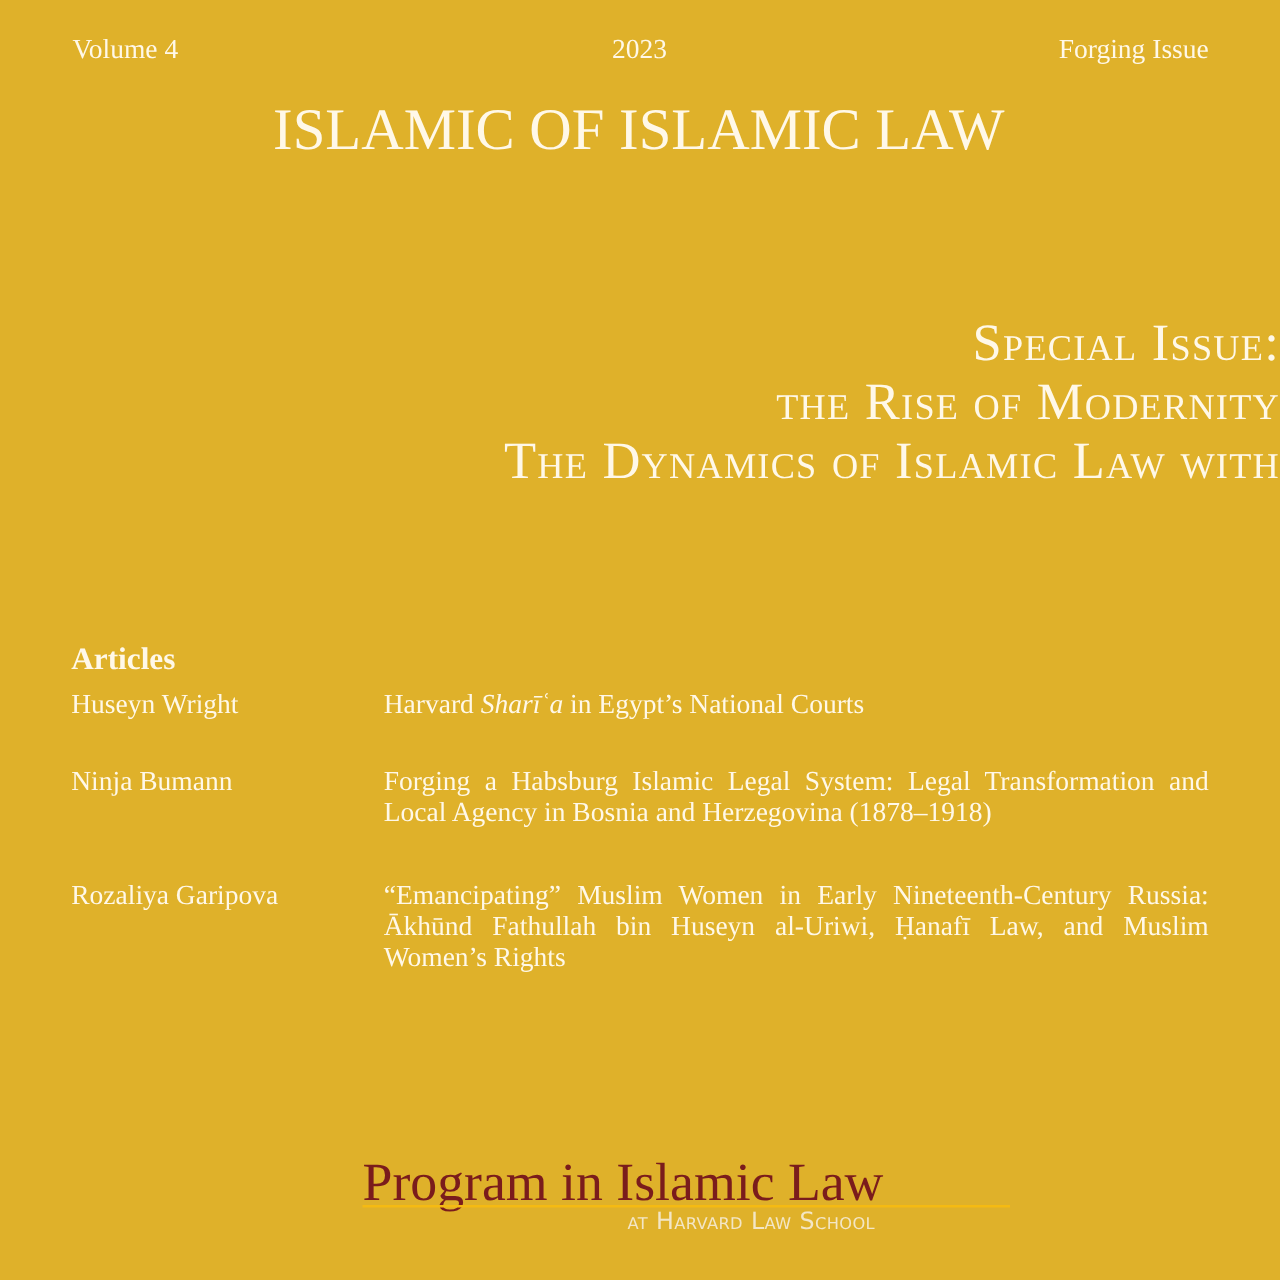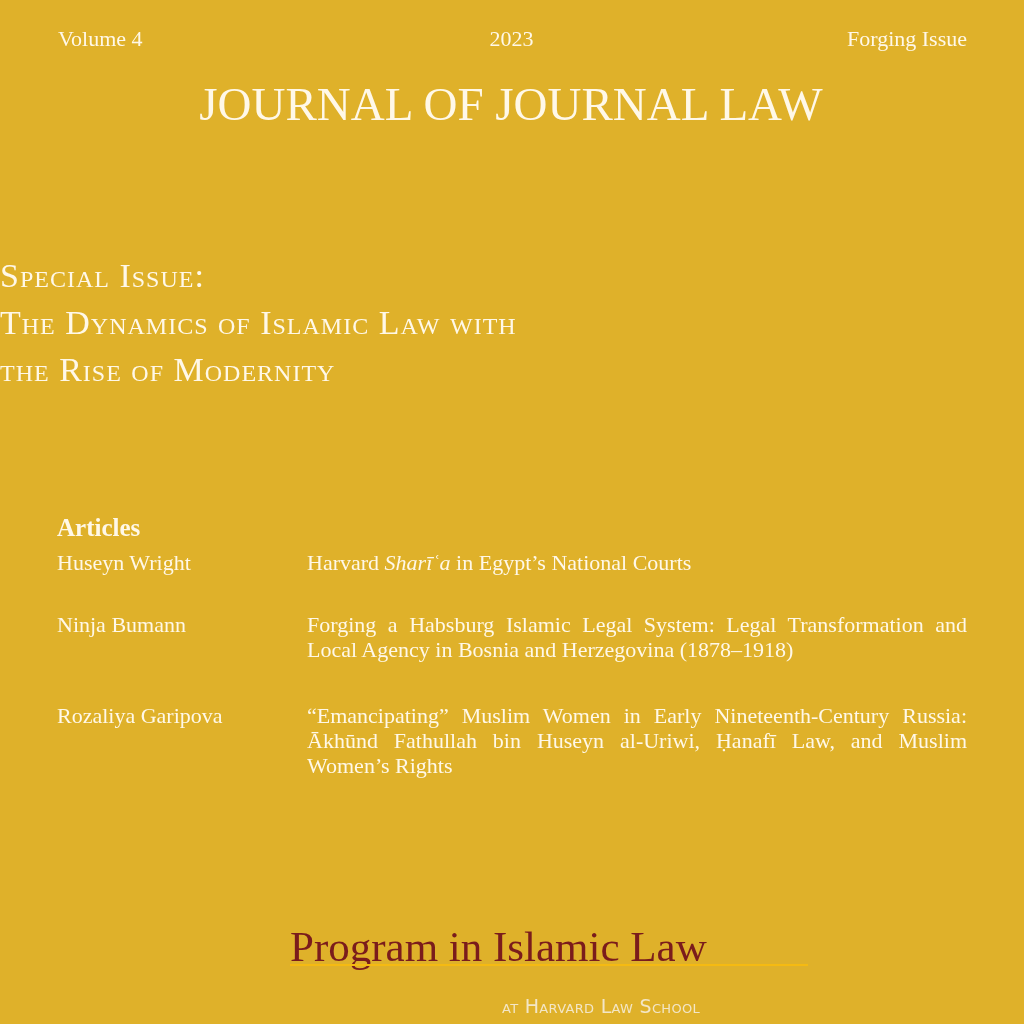--- a/index.html
+++ b/index.html
@@ -42,22 +42,22 @@
       line-height: 56px;
       letter-spacing: 0px;
       padding-right: 2px;
     }
 
     .special-block {
       position: absolute;
       top: 252px;
       left: 0;
       right: 0;
-      text-align: left;
-      font-size: 34px;
+      text-align: right;
+      font-size: 42px;
       line-height: 47px;
       font-variant: small-caps;
       letter-spacing: 1px;
     }
     .special-block div { white-space: nowrap; }
 
     .articles-heading {
       position: absolute;
       top: 512px;
       left: 57px;
@@ -122,40 +122,39 @@
       position: absolute;
       left: 212px;
       top: 43px;
       font-family: "DejaVu Sans", "Liberation Sans", sans-serif;
       font-size: 19px;
       line-height: 24px;
       color: #F3E6C6;
       white-space: nowrap;
       font-variant: small-caps;
       letter-spacing: 0.3px;
-      margin-top: 29px;
     }
   </style>
 </head>
 <body>
 
 <div class="cover">
 
   <div class="topline">
     <span class="vol">Volume 4</span>
     <span class="year">2023</span>
     <span class="issue">Forging Issue</span>
   </div>
 
-  <div class="journal-title">JOURNAL OF JOURNAL LAW</div>
+  <div class="journal-title">ISLAMIC OF ISLAMIC LAW</div>
 
   <div class="special-block">
     <div>Special Issue:</div>
+    <div>the Rise of Modernity</div>
     <div>The Dynamics of Islamic Law with</div>
-    <div>the Rise of Modernity</div>
   </div>
 
   <div class="articles-heading">Articles</div>
 
   <div class="article article-1">
     <div class="author">Huseyn Wright</div>
     <div class="title"><span>Harvard </span><em>Sharīʿa</em><span> in Egypt’s National Courts</span></div>
   </div>
 
   <div class="article article-2">

